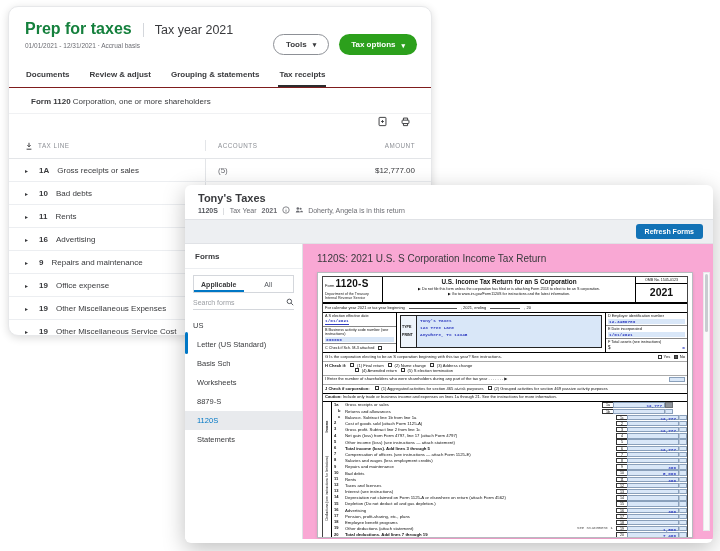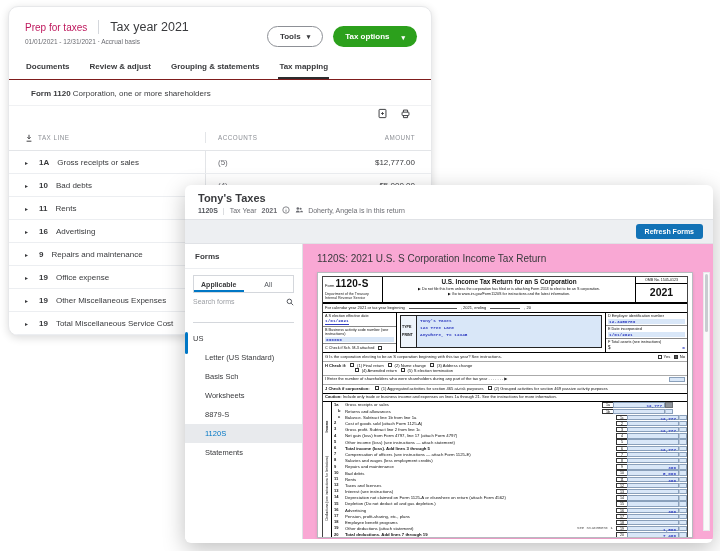--- a/index.html
+++ b/index.html
@@ -4,27 +4,27 @@
 <style>
   * { margin:0; padding:0; box-sizing:border-box; }
   html,body { width:720px; height:551px; background:#fff; font-family:"Liberation Sans",sans-serif; }
   #stage { position:relative; width:720px; height:551px; overflow:hidden; background:#fff; }
 
   
   .back-win { position:absolute; left:8px; top:6px; width:424px; height:330px; background:#fff;
     border:1px solid #e7e8ea; border-radius:10px; box-shadow:0 2px 8px rgba(0,0,0,.14); overflow:hidden; }
   .bw-head { display:flex; justify-content:space-between; align-items:flex-start; padding:13px 14px 2px 16px; }
   .bw-titleblock .trow { display:flex; align-items:baseline; }
-  .bw-title { font-size:10px; font-weight:400; color:#be185d; }
+  .bw-title { font-size:16px; font-weight:700; color:#15803d; }
   .bw-taxyear { font-size:12.5px; color:#393a3d; margin-left:11px; padding-left:11px; border-left:1px solid #d4d7dc; }
   .bw-sub { font-size:6.5px; color:#6b6c72; margin-top:4px; }
-  .bw-btns { display:flex; gap:10px; margin-top:6px; }
+  .bw-btns { display:flex; gap:10px; margin-top:14px; }
   .btn-tools { display:flex; align-items:center; gap:6px; border:1px solid #8d9096; border-radius:13px;
     padding:5px 12px; font-size:8px; font-weight:700; color:#393a3d; background:#fff; cursor:pointer; }
-  .btn-taxopts { display:flex; align-items:flex-end; gap:12px; border:none; border-radius:13px;
+  .btn-taxopts { display:flex; align-items:flex-end; gap:6px; border:none; border-radius:13px;
     padding:6px 12px; font-size:8px; font-weight:700; color:#fff; background:#2ca01c; cursor:pointer; }
   .caret { font-size:7px; line-height:1; }
   .bw-tabs { display:flex; gap:18px; padding:10px 16px 0; border-bottom:1px solid #7f1d1d; }
   .bw-tab { font-size:8px; font-weight:700; color:#393a3d; padding:3px 1px 6px; cursor:pointer; }
   .bw-tab.active { border-bottom:2px solid #2b2c2e; }
   .bw-formline { font-size:8px; color:#393a3d; padding:9px 16px 7px 22px; }
   .bw-iconsrow { display:flex; justify-content:flex-end; gap:12px; padding:2px 20px 6px; border-top:1px solid #f0f1f3; }
   .mini-icon { width:11px; height:11px; color:#393a3d; cursor:pointer; }
   .bw-th { display:flex; align-items:center; font-size:6.3px; letter-spacing:.5px; color:#8d9096;
     padding:7px 16px 7px 16px; border-bottom:1px solid #e3e5e8; }
@@ -55,27 +55,27 @@
   .btn-refresh { background:#1272b6; color:#fff; font-size:7px; font-weight:700; border:none; border-radius:3px;
     padding:4px 9px; cursor:pointer; }
   .fw-body { display:flex; height:calc(100% - 63px); }
 
   
   .sb { width:118px; border-right:1px solid #e0e2e6; background:#fff; position:relative; }
   .sb-heading { font-size:8px; font-weight:700; color:#393a3d; padding:8px 10px 7px; border-bottom:1px solid #eceef1; }
   .sb-tabs { display:flex; border:1px solid #d4d7dc; margin:6px 8px 0; }
   .sb-tab { flex:1; text-align:center; font-size:7px; color:#53565c; padding:5px 0 4px; cursor:pointer; background:#fff; }
   .sb-tab.active { font-weight:700; color:#393a3d; box-shadow:inset 0 -2px 0 #0077c5; }
-  .sb-search { display:flex; align-items:flex-start; margin:0 8px; border-bottom:1px solid #d4d7dc; padding:5px 0 16px; }
+  .sb-search { display:flex; align-items:center; margin:0 8px; border-bottom:1px solid #d4d7dc; padding:5px 0 3px; }
   .sb-search input { border:none; outline:none; width:80px; font-size:7px; color:#393a3d; font-family:inherit; }
   .sb-search input::placeholder { color:#9b9ea3; }
   .search-ic { width:8px; height:8px; color:#53565c; margin-left:auto; }
   .sb-list { margin-top:6px; }
   .sb-item { font-size:7.5px; color:#393a3d; padding:5px 8px; cursor:pointer; }
-  .sb-item.lvl1 { padding-left:20px; }
+  .sb-item.lvl1 { padding-left:12px; }
   .sb-item.selected { background:#e8eaed; color:#0077c5; }
   .sb-bluebar { position:absolute; left:0; top:88px; width:3px; height:22px; background:#0077c5; border-radius:2px; }
 
   
   .fw-main { flex:1; background:#f9a8d4; position:relative; overflow:hidden; }
   .main-heading { font-size:10px; color:#393a3d; padding:9px 0 0 14px; }
   .vscroll { position:absolute; right:3px; top:28px; bottom:8px; width:7px; background:#fafafa; border:1px solid #e8e9eb; }
   .vthumb { margin:1px; height:58px; background:#c9ccd1; border-radius:3px; }
 
   
@@ -172,21 +172,21 @@
           <span>Tax options</span>
           <span class="caret">▾</span>
         </button>
       </div>
     </div>
 
     <div class="bw-tabs">
         <div class="bw-tab">Documents</div>
         <div class="bw-tab">Review &amp; adjust</div>
         <div class="bw-tab">Grouping &amp; statements</div>
-        <div class="bw-tab active">Tax mapping</div>
+        <div class="bw-tab active">Tax receipts</div>
       </div>
 
     <div class="bw-formline">
       <b>Form 1120</b><span> Corporation, one or more shareholders</span>
     </div>
 
     <div class="bw-iconsrow">
       <svg class="mini-icon" viewBox="0 0 16 16" fill="none" stroke="currentColor" stroke-width="1.4">
         <rect x="3" y="2" width="10" height="12" rx="1"></rect>
           <path d="M6 8h4M8 6v4"></path>
@@ -268,21 +268,21 @@
             <b>19</b>
             <span>Other Miscellaneous Expenses</span>
           </span>
           <span class="col-acct"></span>
           <span class="col-amt"></span>
         </div>
         <div class="bw-row">
           <span class="col-line">
             <span class="chev">▸</span>
             <b>19</b>
-            <span>Total Miscellaneous Service Cost</span>
+            <span>Other Miscellaneous Service Cost</span>
           </span>
           <span class="col-acct"></span>
           <span class="col-amt"></span>
         </div>
       </div>
   </div>
 
   <div class="front-win">
     <div class="fw-head">
       <div class="fw-title">Tony's Taxes</div>

